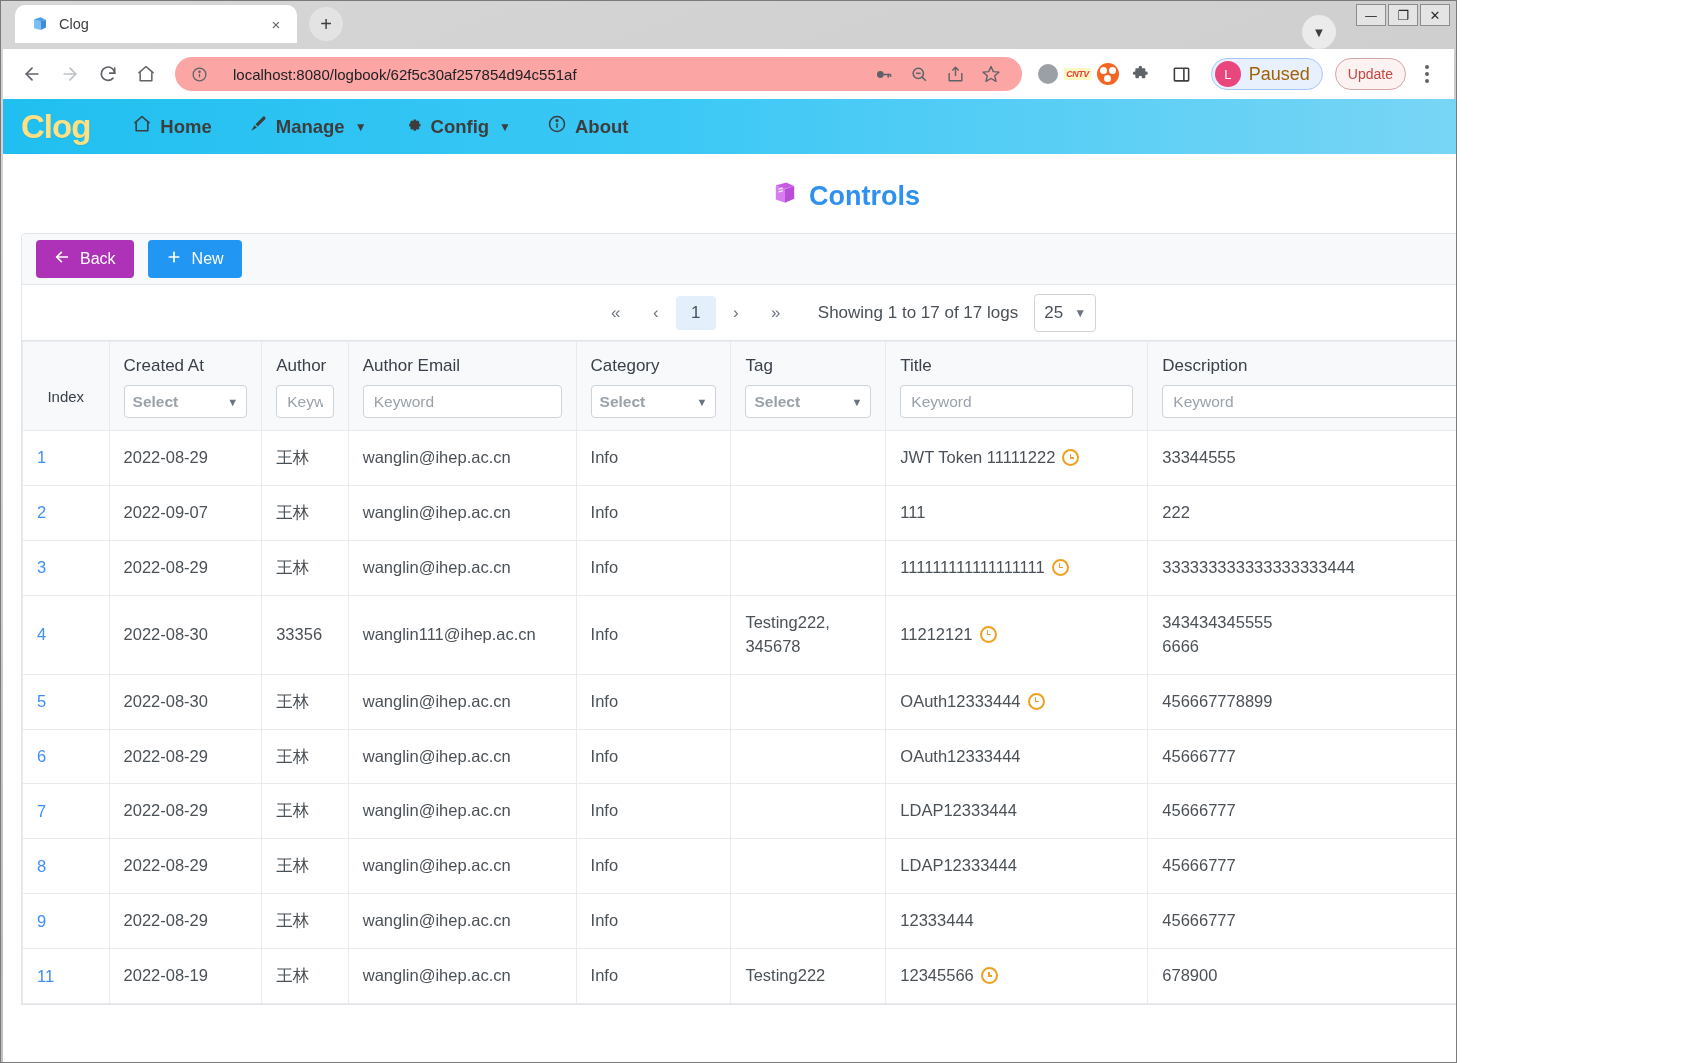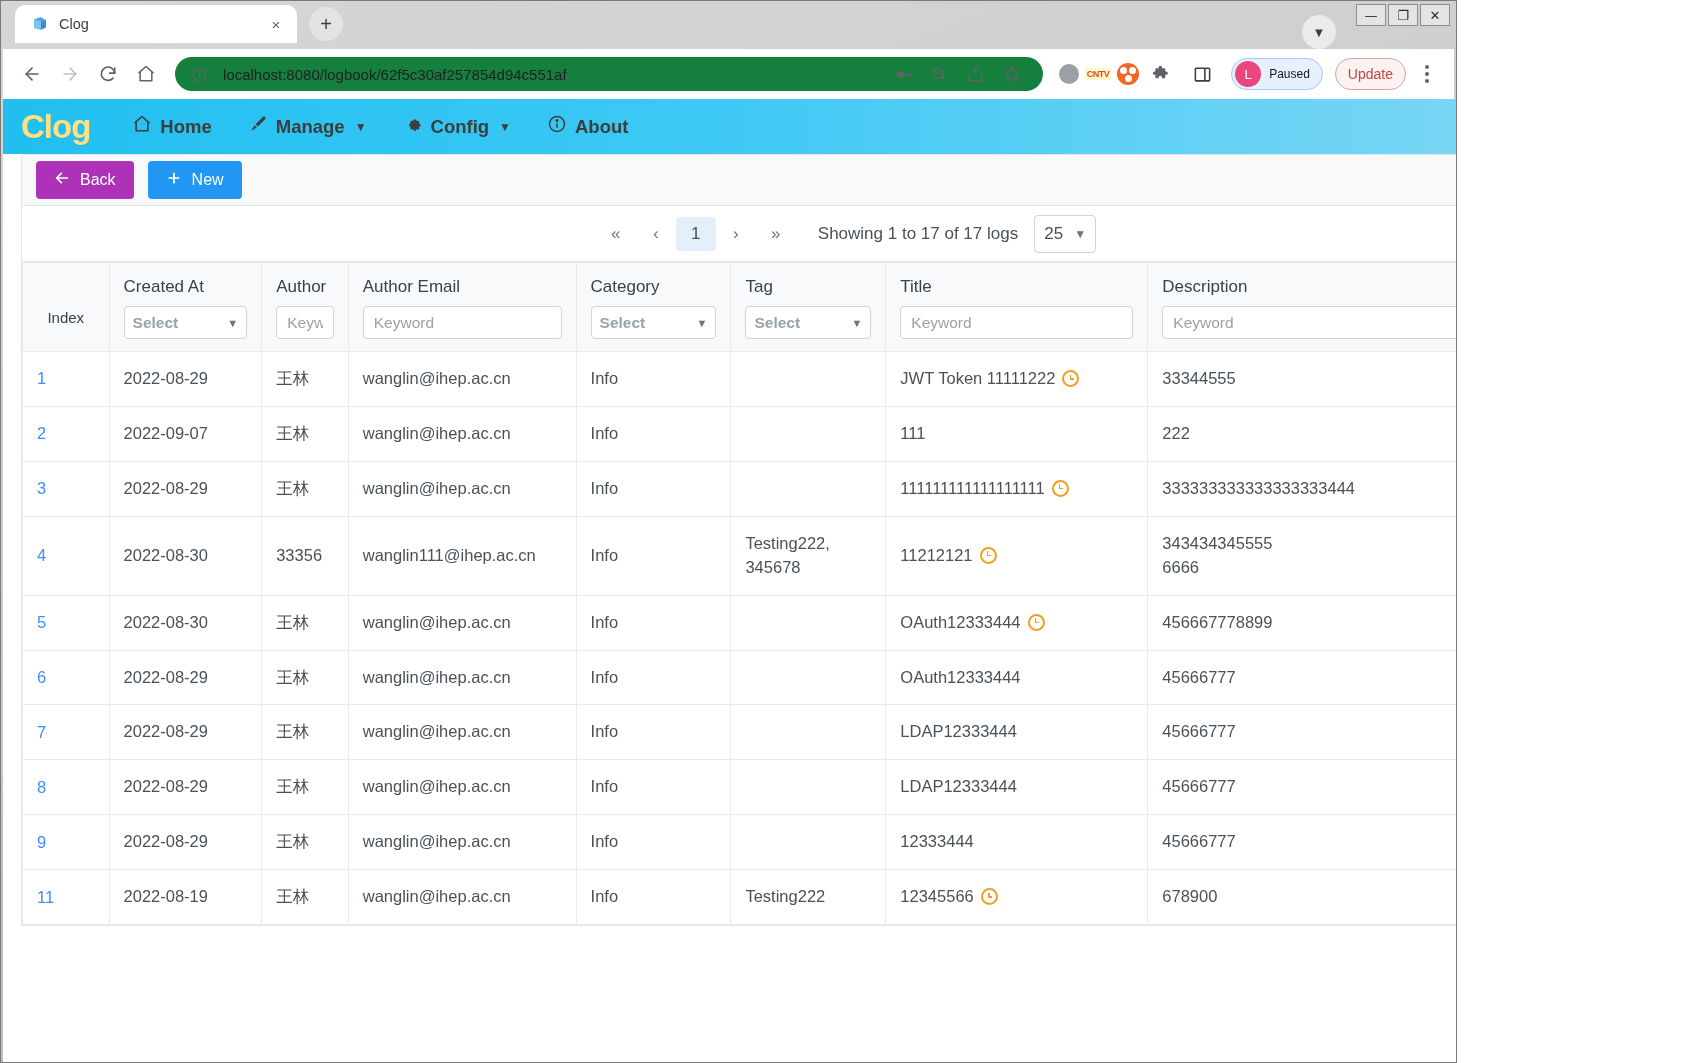--- a/index.html
+++ b/index.html
@@ -85,37 +85,38 @@
     gap: 4px;
   }
   .tb-icon {
     width: 34px; height: 34px; border-radius: 50%;
     display: flex; align-items: center; justify-content: center;
     color: #5f6368; cursor: pointer; flex: 0 0 auto;
   }
   .tb-icon.disabled { color: #bdc1c6; }
   .omnibox {
     flex: 1 1 auto; height: 34px; margin: 0 8px;
-    background: #15803d; border-radius: 17px;
-    display: flex; align-items: center; padding: 0 14px; gap: 14px;
+    background: #fca5a5; border-radius: 17px;
+    display: flex; align-items: center; padding: 0 14px; gap: 24px;
     min-width: 0;
   }
   .omnibox .url {
     font-size: 15px; color: #202124; white-space: nowrap;
     overflow: hidden; text-overflow: ellipsis;
     font-family: "Liberation Sans", sans-serif;
   }
   .omni-actions { display: flex; align-items: center; gap: 2px; margin-left: auto; }
   .ext-icons { display: flex; align-items: center; gap: 6px; margin-left: 4px; }
   .ext-dot { width: 20px; height: 20px; border-radius: 50%; background: #9aa0a6; }
   .ext-cntv {
     font-size: 9px; font-weight: bold; color: #e8413a;
     background: #fef9c3; letter-spacing: -0.5px;
     padding: 1px 2px; border: 0;
     font-family: "Liberation Sans", sans-serif;
+    font-style: italic;
   }
   .ext-orange {
     width: 22px; height: 22px; border-radius: 50%;
     background: #f26522; position: relative;
   }
   .ext-orange::before, .ext-orange::after {
     content: ""; position: absolute; background: #fff; border-radius: 50%;
   }
   .ext-orange::before { width: 7px; height: 7px; left: 3px; top: 4px; }
   .ext-orange::after  { width: 7px; height: 7px; right: 3px; top: 4px; }
@@ -128,21 +129,21 @@
     height: 32px; border: 1px solid #a6c8ff; border-radius: 16px;
     background: #e8f0fe; padding: 0 12px 0 3px; margin-left: 8px;
     cursor: pointer;
   }
   .avatar-circle {
     width: 26px; height: 26px; border-radius: 50%;
     background: #e8467c; color: #fff;
     display: flex; align-items: center; justify-content: center;
     font-size: 13px;
   }
-  .paused-text { font-size: 12px; color: #0f172a; }
+  .paused-text { font-size: 18px; color: #a16207; }
   .update-pill {
     display: flex; align-items: center; height: 32px;
     border: 1px solid #d4a5a5; border-radius: 16px;
     background: #fdf2f2; padding: 0 12px; margin-left: 8px;
     font-size: 14px; color: #c5463f; cursor: pointer;
   }
   .kebab {
     width: 30px; height: 34px; display: flex; flex-direction: column;
     align-items: center; justify-content: center; gap: 3px;
     cursor: pointer; margin-left: 2px;
@@ -501,20 +502,31 @@
                 <path d="M3.5 21c0-4.7 3.8-7 8.5-7s8.5 2.3 8.5 7z"></path>
               </svg>
           </span>
           <span>wanglin</span>
           <span style="font-size:13px">▼</span>
         </div>
       </div>
 
       <div class="content">
 
+        <div class="page-title">
+          <span>
+            <svg width="26" height="26" viewBox="0 0 24 24">
+              <path d="M3.5 5 13 2.2l7.5 3.3-9.3 2.7z" fill="#c75ae0"></path>
+              <path d="M3.5 5v13L12 21V8.2z" fill="#d87df0"></path>
+              <path d="M12 8.2V21l8.5-3.6V5.5z" fill="#b84dd6"></path>
+              <path d="M6 8.5l4 -1.2M6 11l4-1.2" stroke="#ffffff" stroke-width="1" fill="none"></path>
+            </svg>
+          </span>
+          <span>Controls</span>
+        </div>
 
         <div class="toolbar-card">
           <div class="btn btn-back">
             <span>
               <svg width="16" height="16" viewBox="0 0 24 24" fill="none" stroke="#fff" stroke-width="2.6" stroke-linecap="round" stroke-linejoin="round">
                   <line x1="20" y1="12" x2="5" y2="12"></line>
                   <polyline points="11 19 4 12 11 5"></polyline>
                 </svg>
             </span>
             <span>Back</span>

